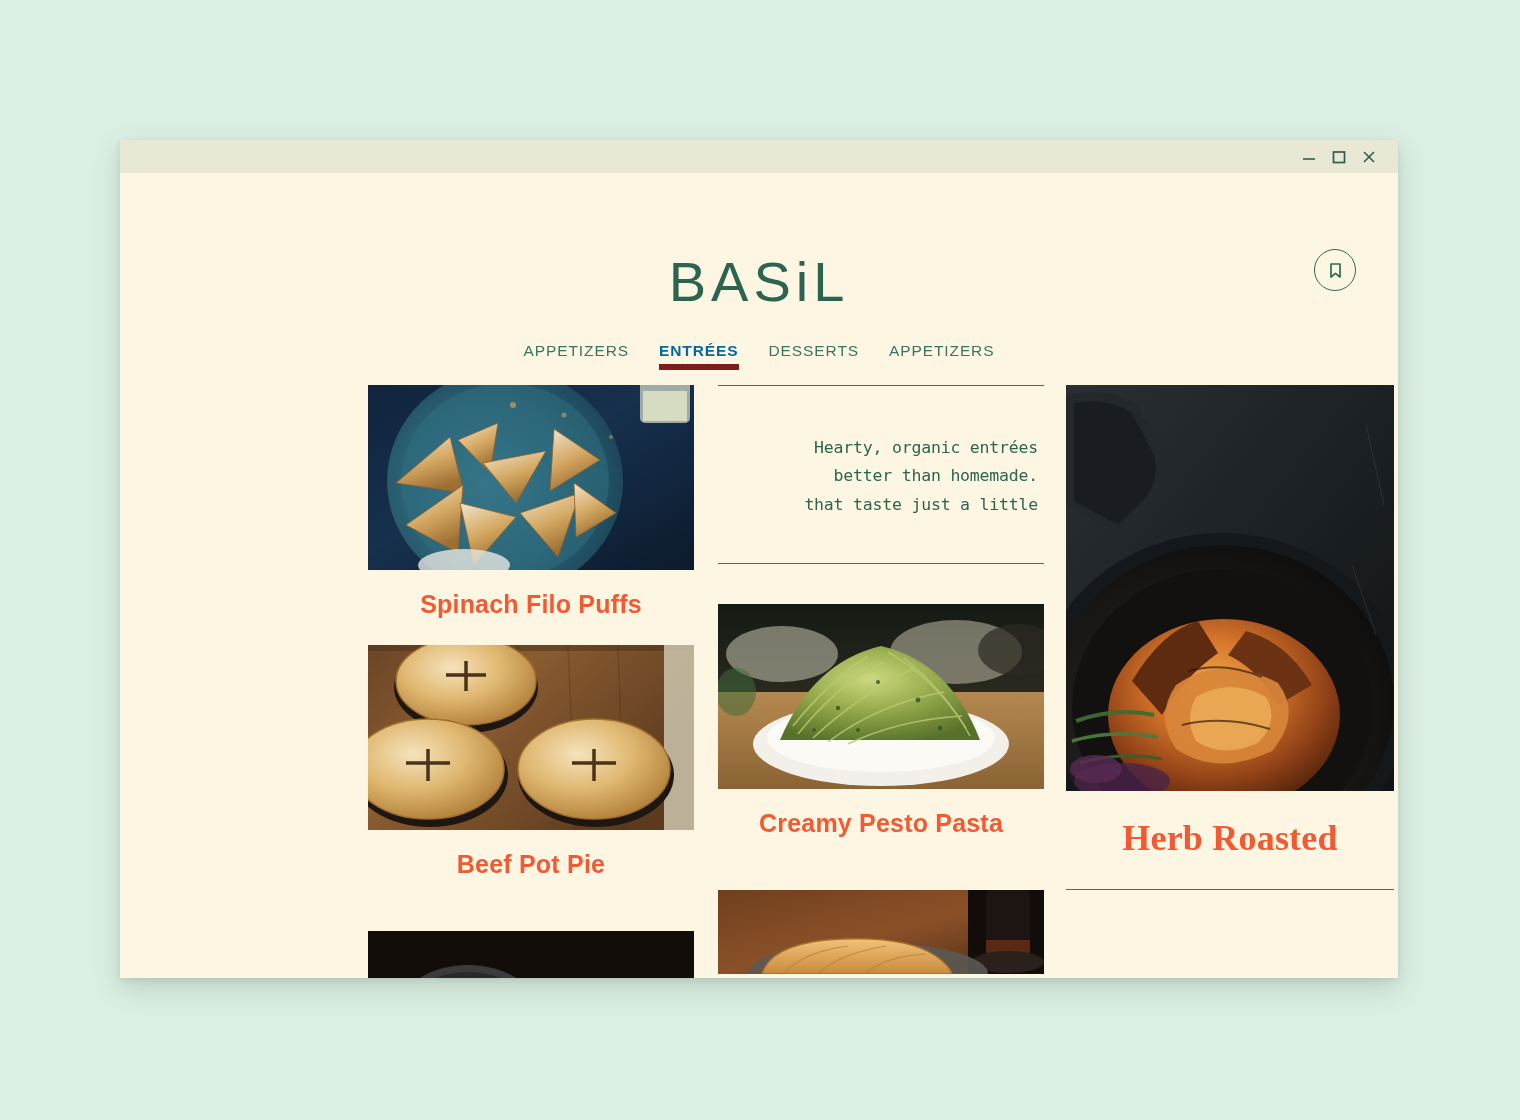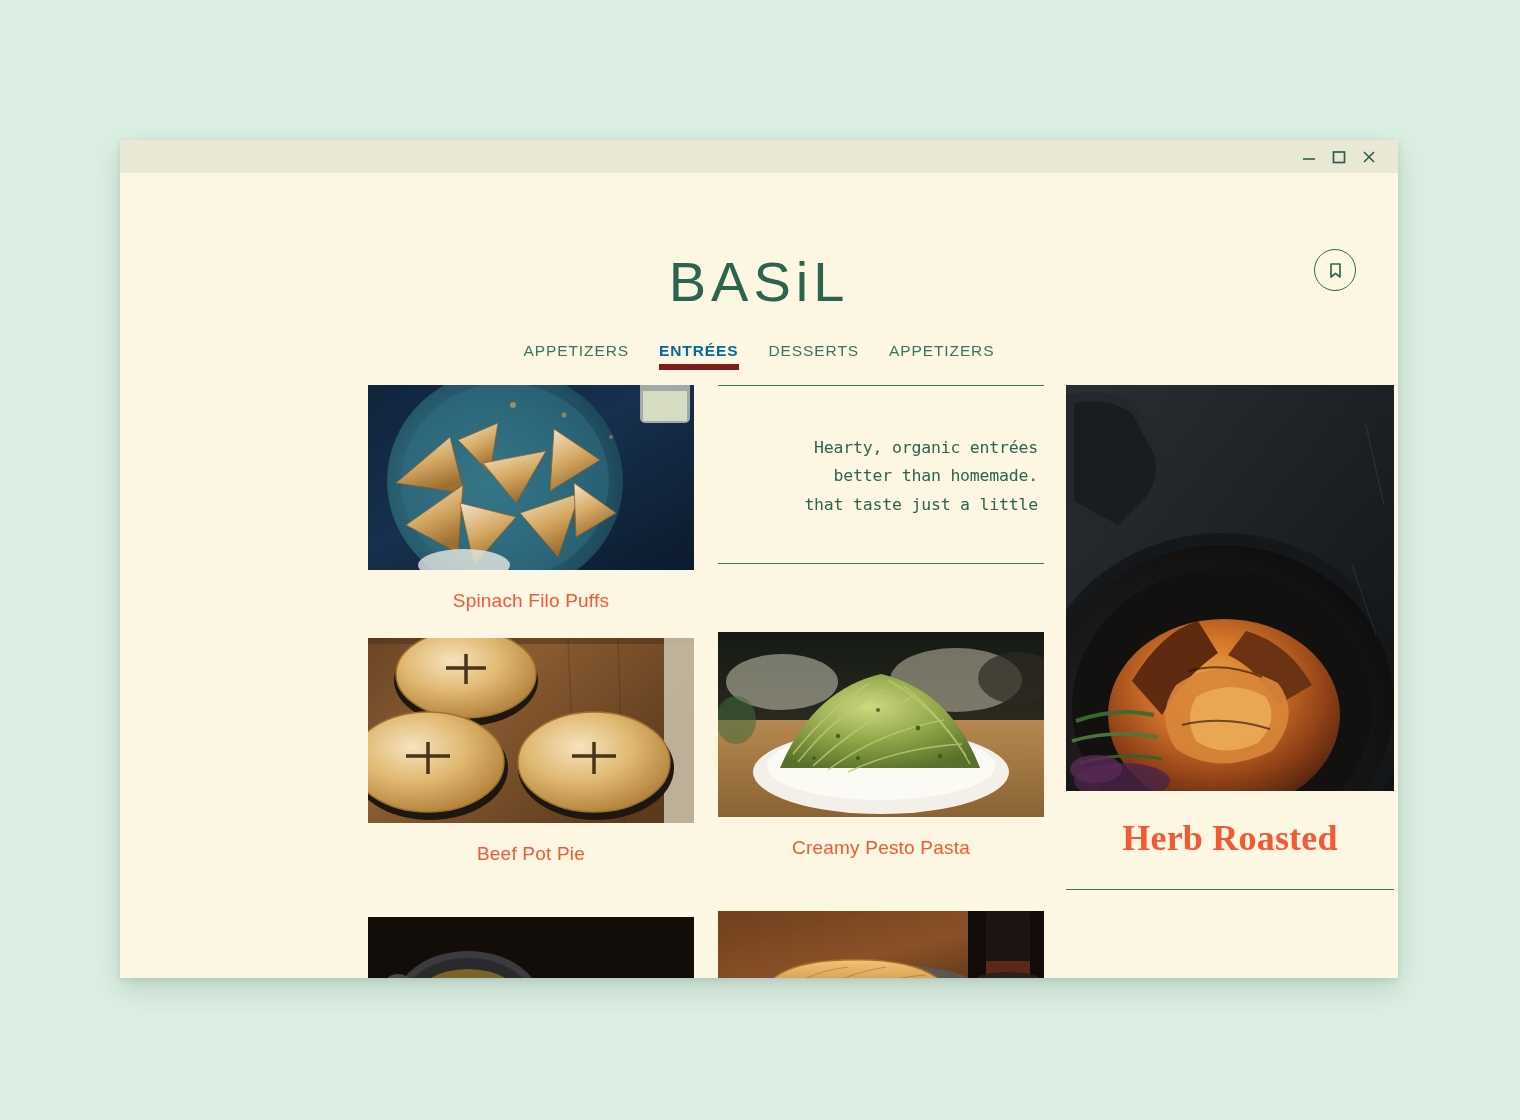--- a/index.html
+++ b/index.html
@@ -121,22 +121,22 @@
     display: block;
     position: relative;
     overflow: hidden;
     cursor: pointer;
   }
   .thumb svg { display: block; width: 100%; height: 100%; }
 
   .caption {
     text-align: center;
     color: #f15a32;
-    font-size: 19px;
-    font-weight: 400;
+    font-size: 25px;
+    font-weight: 700;
     margin-top: 20px;
     letter-spacing: 0.2px;
     cursor: pointer;
   }
   .caption.big {
     font-size: 36px;
     font-weight: bold;
     line-height: 1.32;
     margin-top: 24px;
     font-family: Liberation Serif, serif;
@@ -311,21 +311,21 @@
       </div>
 
       <div class="col col-mid">
 
         <div class="quote">
           <div>Hearty, organic entrées</div>
           <div>better than homemade.</div>
           <div>that taste just a little</div>
         </div>
 
-        <div class="card" style="margin-top:68px">
+        <div class="card" style="margin-top:40px">
           <div class="thumb" style="height:185px">
             <svg viewBox="0 0 326 185" preserveAspectRatio="none">
               <defs>
                 <linearGradient id="tablez" x1="0" y1="0" x2="0" y2="1">
                   <stop offset="0%" stop-color="#b5884f"></stop>
                   <stop offset="100%" stop-color="#8a6334"></stop>
                 </linearGradient>
                 <radialGradient id="pestoz" cx="45%" cy="35%" r="70%">
                   <stop offset="0%" stop-color="#cdd97e"></stop>
                   <stop offset="50%" stop-color="#93a84a"></stop>

